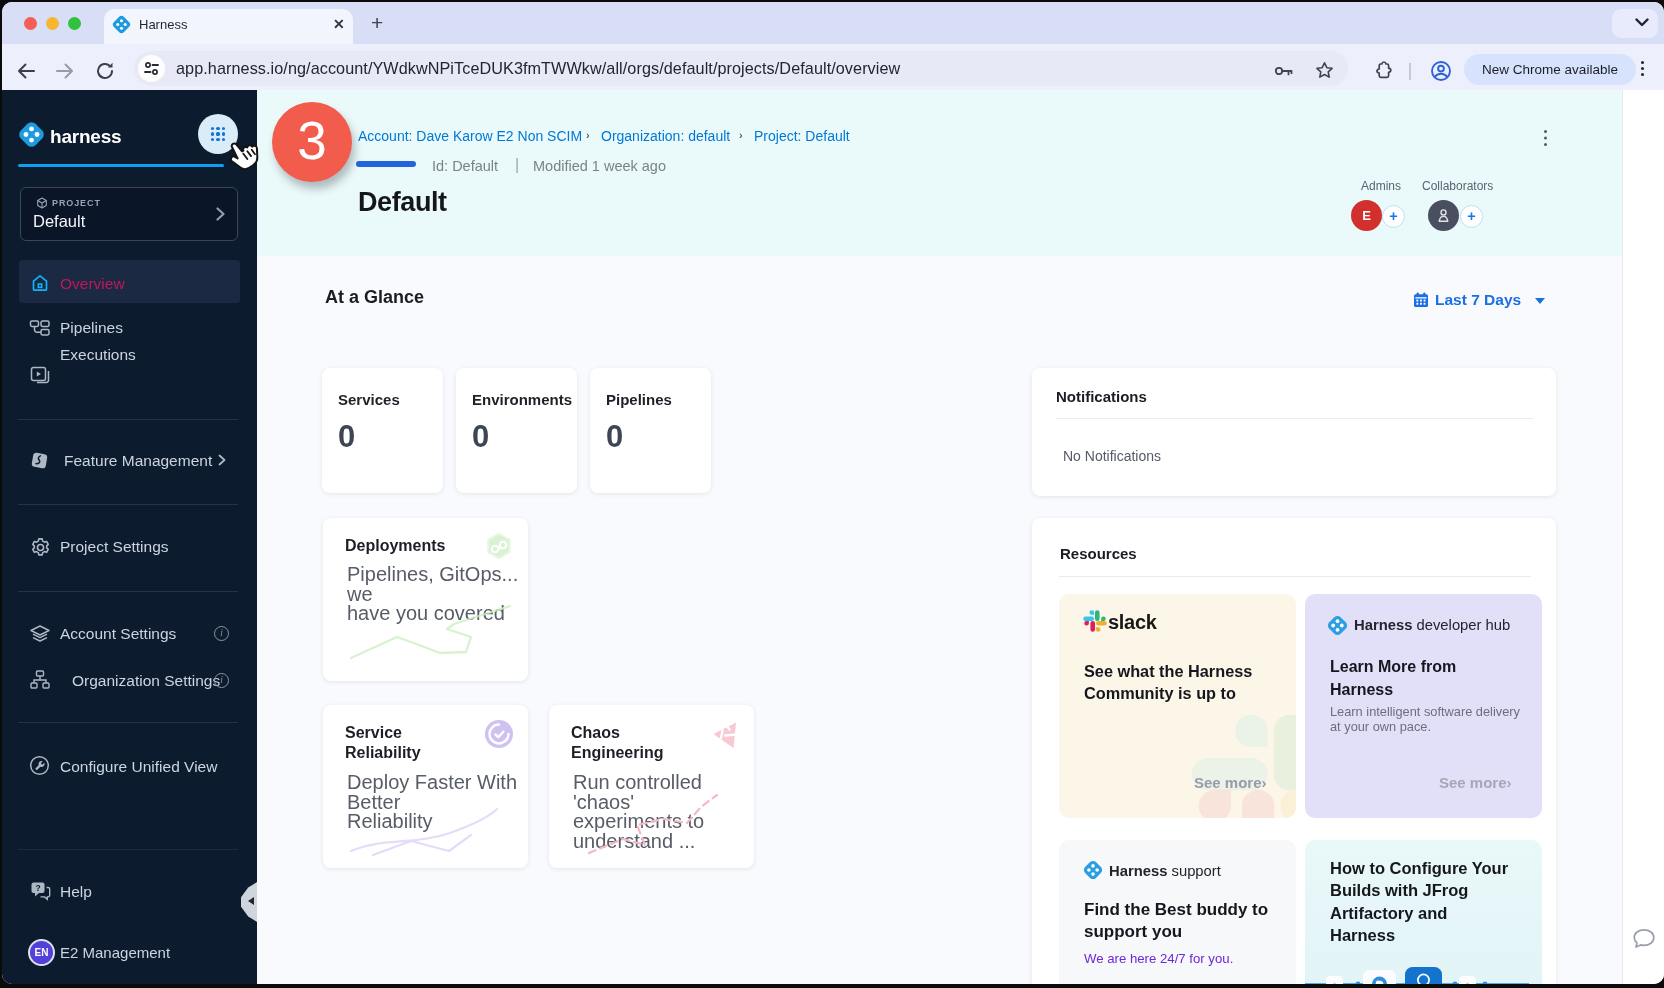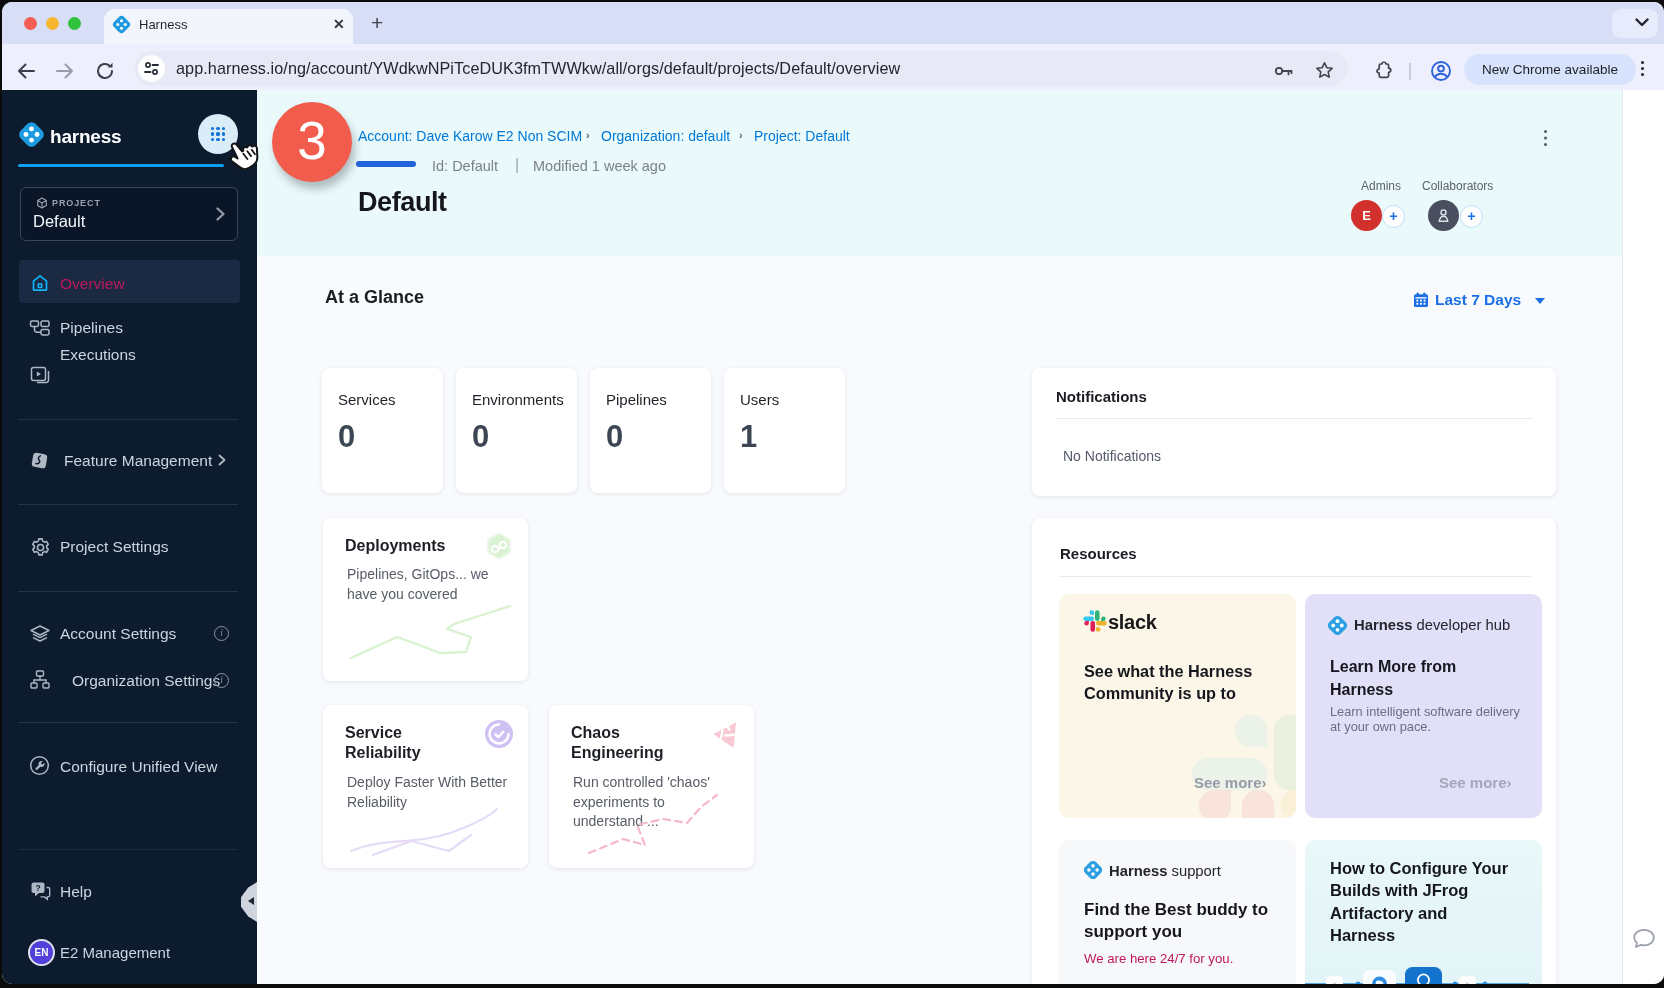--- a/index.html
+++ b/index.html
@@ -44,26 +44,26 @@
 .bcsep{top:127px;font-size:11px;color:#526173;font-weight:700}
 #progress{left:354px;top:159px;width:60px;height:6px;border-radius:3px;background:#2264dc}
 .idtxt{top:156px;font-size:14.5px;color:#7d8189}
 #bigname{left:356px;top:185px;font-size:27px;font-weight:700;color:#14161b;letter-spacing:-.4px}
 .roletxt{top:177px;font-size:12px;color:#5c6270}
 .avatar{width:31px;height:31px;border-radius:50%;top:198px;color:#fff;font-weight:700;font-size:13px;text-align:center;line-height:31px}
 .pluscirc{width:23px;height:23px;border-radius:50%;background:#fff;border:1.3px solid #bcdff7;top:203px;color:#1c72e8;font-size:14.5px;font-weight:600;text-align:center;line-height:20px}
 
 .h2{font-size:17px;font-weight:700;color:#1b1d23}
 .statcard{top:366px;width:121px;height:125px;background:#fff;border-radius:8px;box-shadow:0 1px 4px rgba(40,50,70,.10)}
-.statlbl{left:16px;top:23px;font-size:15px;font-weight:400;color:#1f2128;position:absolute}
+.statlbl{left:16px;top:23px;font-size:15px;font-weight:700;color:#1f2128;position:absolute}
 .statnum{left:16px;top:54px;font-size:31px;font-weight:700;color:#3d4654;position:absolute;line-height:30px}
 .panel{background:#fff;border-radius:8px;box-shadow:0 1px 4px rgba(40,50,70,.10)}
 .mcard{width:205px;height:163px;background:#fff;border-radius:8px;box-shadow:0 1px 4px rgba(40,50,70,.10)}
 .mtitle{left:22px;top:18px;font-size:16px;font-weight:700;color:#1d1f26;position:absolute;line-height:20px}
-.mbody{left:24px;font-size:14px;color:#575c66;position:absolute;line-height:19.5px}
+.mbody{left:24px;font-size:20px;color:#575c66;position:absolute;line-height:19.5px}
 .micon{position:absolute;left:160px;top:13px}
 .tile{position:absolute;width:237px;border-radius:10px;overflow:hidden}
 .tiletitle{position:absolute;font-weight:700;color:#16171e}
 .seemore{position:absolute;font-size:15px;font-weight:600;color:#989ba8}
 </style></head>
 <body>
 <div id="win">
 
   <div class="abs" id="tabstrip"></div>
   <div class="abs light" style="left:22px;background:#f45e54"></div>
@@ -278,24 +278,20 @@
       <div class="statnum">0</div>
     </div>
   <div class="abs statcard" style="left:454px">
       <div class="statlbl">Environments</div>
       <div class="statnum">0</div>
     </div>
   <div class="abs statcard" style="left:588px">
       <div class="statlbl">Pipelines</div>
       <div class="statnum">0</div>
     </div>
-  <div class="abs statcard" style="left:722px">
-      <div class="statlbl">Users</div>
-      <div class="statnum">1</div>
-    </div>
 
   <div class="abs panel" style="left:1030px;top:366px;width:524px;height:128px"></div>
   <div class="abs" style="left:1054px;top:386px;font-size:15px;font-weight:700;color:#1b1d23">Notifications</div>
   <div class="abs" style="left:1054px;top:416px;width:477px;height:1px;background:#e9ebf0"></div>
   <div class="abs" style="left:1061px;top:446px;font-size:14px;color:#555a69">No Notifications</div>
 
   <div class="abs mcard" style="left:321px;top:516px">
     <div class="mtitle">Deployments</div>
     <svg class="micon" width="32" height="32" viewBox="0 0 32 32">
         <path d="M16 2.5l10.8 6.2v12.6L16 27.5 5.2 21.3V8.7z" fill="#d9f2d3" stroke="#e9f8e5" stroke-width="2" stroke-linejoin="round"></path>
@@ -395,21 +391,21 @@
   <div class="tile" style="left:1057px;top:838px;height:224px;background:#f7f8fa">
     <svg style="position:absolute;left:24px;top:20px" width="20" height="20" viewBox="0 0 19 19">
         <rect x="2.2" y="2.2" width="14.6" height="14.6" rx="4" transform="rotate(45 9.5 9.5)" fill="#2b9fe2"></rect>
         <circle cx="9.5" cy="5.6" r="1.7" fill="#fff"></circle>
         <circle cx="9.5" cy="13.4" r="1.7" fill="#fff"></circle>
         <circle cx="5.6" cy="9.5" r="1.7" fill="#fff"></circle>
         <circle cx="13.4" cy="9.5" r="1.7" fill="#fff"></circle>
       </svg>
     <div style="position:absolute;left:50px;top:23px;font-size:14.8px;color:#23242c"><b>Harness</b> support</div>
     <div class="tiletitle" style="left:25px;top:59px;font-size:17px;line-height:22px">Find the Best buddy to<br>support you</div>
-    <div style="position:absolute;left:25px;top:111px;font-size:13.2px;color:#be185d">We are here 24/7 for you.</div>
+    <div style="position:absolute;left:25px;top:111px;font-size:13.2px;color:#6d28d9">We are here 24/7 for you.</div>
   </div>
 
   <div class="tile" style="left:1303px;top:838px;height:224px;background:linear-gradient(180deg,#e9f8f9,#dff2f6)">
     <div class="tiletitle" style="left:25px;top:17px;font-size:16.5px;line-height:22.3px">How to Configure Your<br>Builds with JFrog<br>Artifactory and<br>Harness</div>
     <svg style="position:absolute;left:0px;top:127px" width="224" height="36" viewBox="0 0 224 36">
         <line x1="0" y1="17" x2="224" y2="17" stroke="#2f8ee0" stroke-width="1.7"></line>
         <circle cx="53" cy="17" r="2.4" fill="#2f8ee0"></circle>
         <circle cx="150" cy="17" r="2.4" fill="#2f8ee0"></circle>
         <rect x="21" y="9" width="17" height="16" rx="4.5" fill="#fdfdfd"></rect>
         <circle cx="29.5" cy="17" r="1.6" fill="#c9ced6"></circle>

